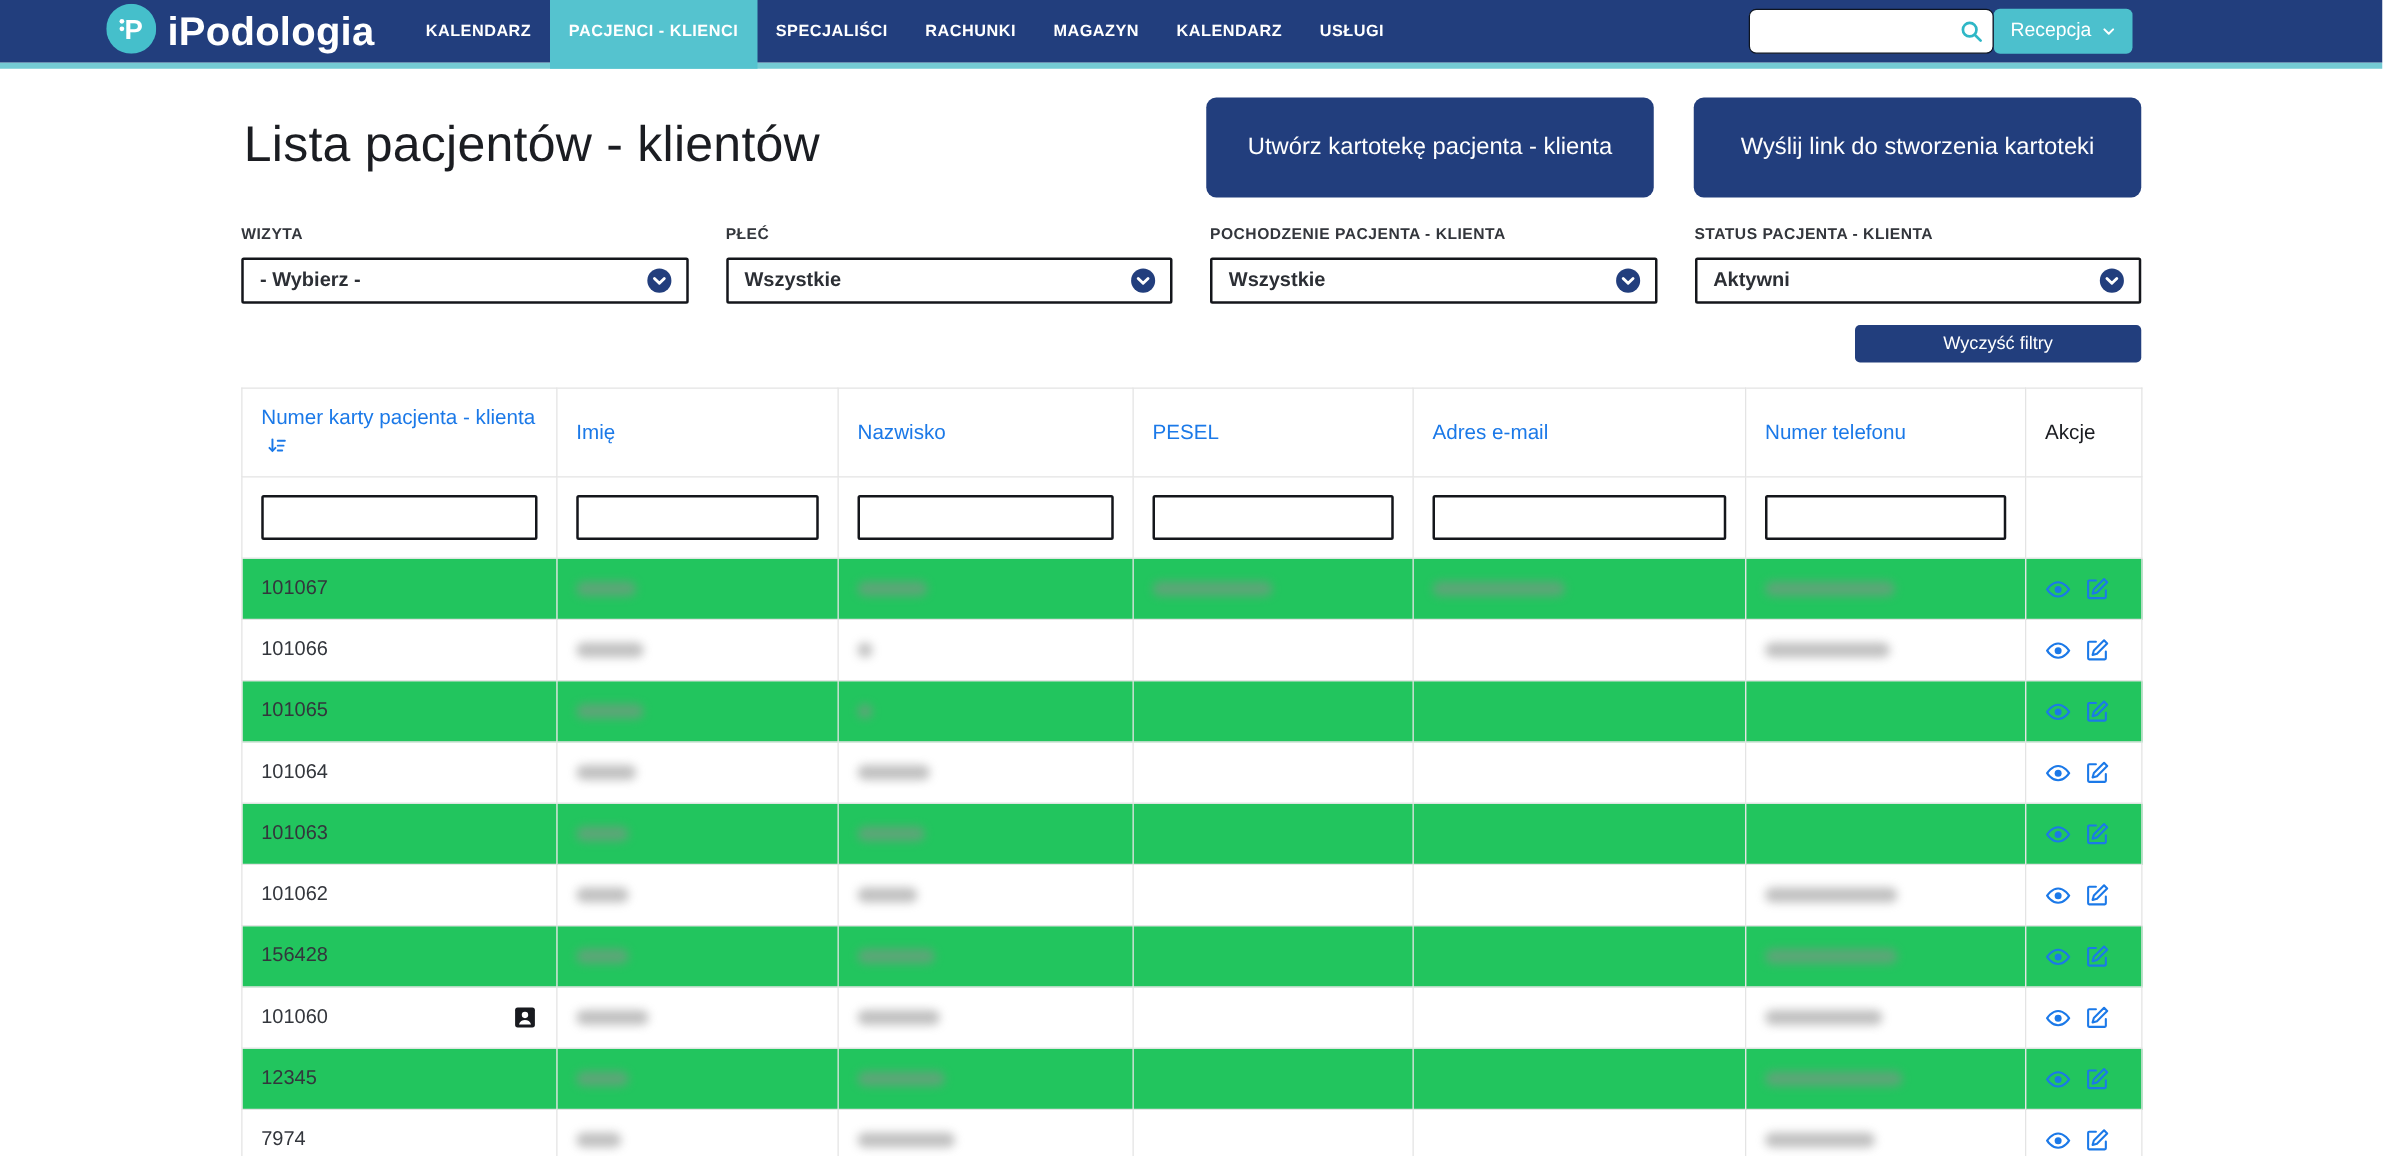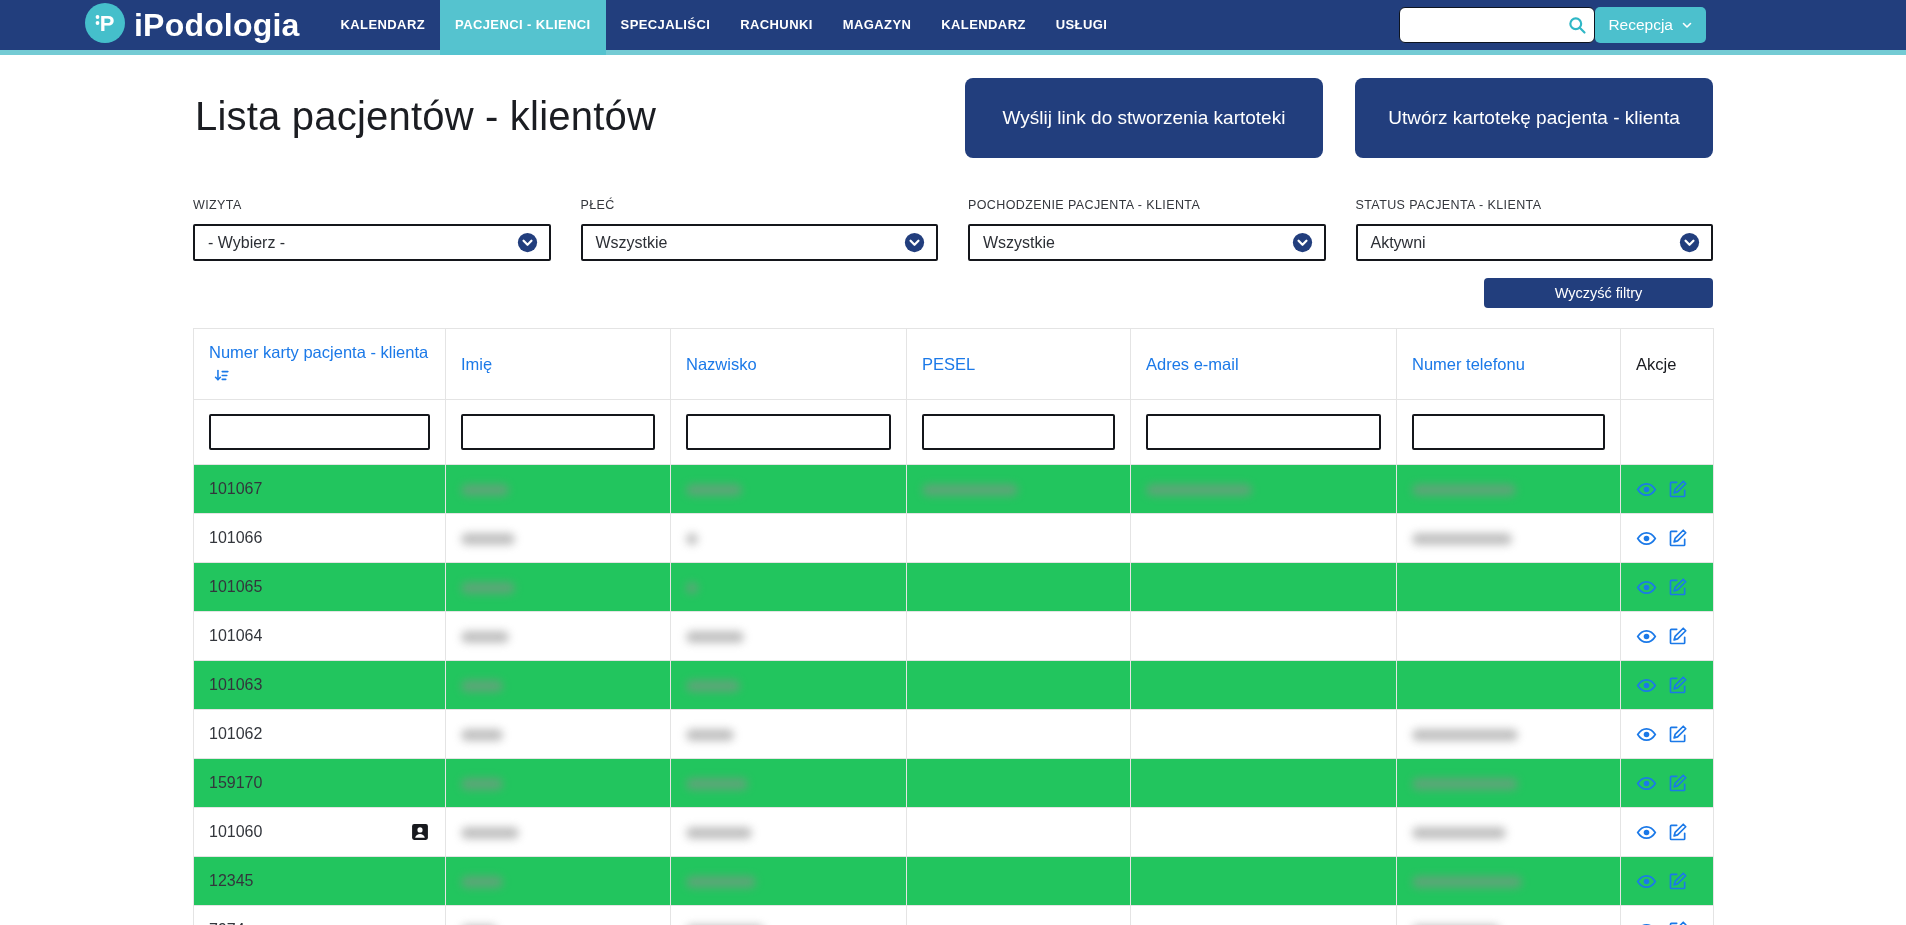--- a/index.html
+++ b/index.html
@@ -21,21 +21,21 @@
   .searchbox input { width:196px; height:36px; border:1px solid #0d1420; border-radius:6px; padding:0 36px 0 12px; font-size:15px; outline:none; font-family:inherit; background:#fff; }
   .search-ic { position:absolute; right:8px; top:8px; cursor:pointer; display:inline-flex; }
   .user-btn { height:36px; background:#4cc0cd; color:#fff; border:none; border-radius:5px; font-size:15.5px; padding:0 13px; display:flex; align-items:center; gap:8px; cursor:pointer; font-family:inherit; }
   
   main { padding:0 193px; }
   .page-head { display:flex; margin-top:23px; }
   .page-head h1 { font-size:40px; font-weight:500; color:#1b1d22; margin:16px 0 0 2px; letter-spacing:.2px; }
   .head-buttons { margin-left:auto; display:flex; gap:32px; }
   .btn-big { width:358px; height:80px; background:#223e7d; color:#fff; border:none; border-radius:8px; font-size:19px; line-height:26px; cursor:pointer; font-family:inherit; padding:0 18px; }
   
-  .filters { display:flex; gap:30px; margin-top:40px; }
+  .filters { display:flex; gap:30px; margin-top:22px;font-weight:bold; }
   .filter-col { flex:1; min-width:0; }
   .filter-label { font-size:12.5px; color:#33363c; letter-spacing:.4px; margin-bottom:12px; white-space:nowrap; }
   .select { height:37px; border:2px solid #14161b; border-radius:2px; display:flex; align-items:center; justify-content:space-between; padding:0 11px 0 13px; font-size:16px; color:#2c2f35; cursor:pointer; background:#fff; }
   .select .chev { display:inline-flex; }
   .clear-row { display:flex; justify-content:flex-end; margin-top:17px; }
   .btn-small { width:229px; height:30px; background:#223e7d; color:#fff; border:none; border-radius:4px; font-size:14.5px; cursor:pointer; font-family:inherit; }
   
   table { width:100%; border-collapse:collapse; margin-top:20px; table-layout:fixed; }
   th, td { border:1px solid #e4e4e4; }
   thead th { color:#1b79e8; font-weight:400; font-size:16.5px; text-align:left; padding:12px 15px; line-height:23px; background:#fff; vertical-align:middle; cursor:pointer; }
@@ -95,22 +95,22 @@
       </span>
     </button>
   </div>
 </header>
 <div class="nav-underline"></div>
 
 <main>
   <div class="page-head">
     <h1>Lista pacjentów - klientów</h1>
     <div class="head-buttons">
+      <button class="btn-big">Utwórz kartotekę pacjenta - klienta</button>
       <button class="btn-big">Wyślij link do stworzenia kartoteki</button>
-      <button class="btn-big">Utwórz kartotekę pacjenta - klienta</button>
     </div>
   </div>
 
   <div class="filters" id="filters">
       <div class="filter-col">
         <div class="filter-label">WIZYTA</div>
         <div class="select">
           <span>- Wybierz -</span>
           <span class="chev">
             <svg width="21" height="21" viewBox="0 0 24 24">
@@ -365,21 +365,21 @@
                   <path d="M20 13.5V20a1 1 0 0 1-1 1H4a1 1 0 0 1-1-1V5a1 1 0 0 1 1-1h6.5"></path>
                   <path d="M18.3 2.7l3 3L11.5 15.5l-4.2 1.2 1.2-4.2z"></path>
                 </svg>
               </span>
             </div>
           </td>
         </tr>
         <tr class="odd">
           <td>
             <div class="card-cell">
-              <span>159170</span>
+              <span>156428</span>
             </div>
           </td>
           <td><span class="blob" style="width: 42px;"></span></td>
           <td><span class="blob" style="width: 62px;"></span></td>
           <td></td>
           <td></td>
           <td><span class="blob" style="width: 106px;"></span></td>
           <td>
             <div class="actions">
               <span class="icon-btn">

